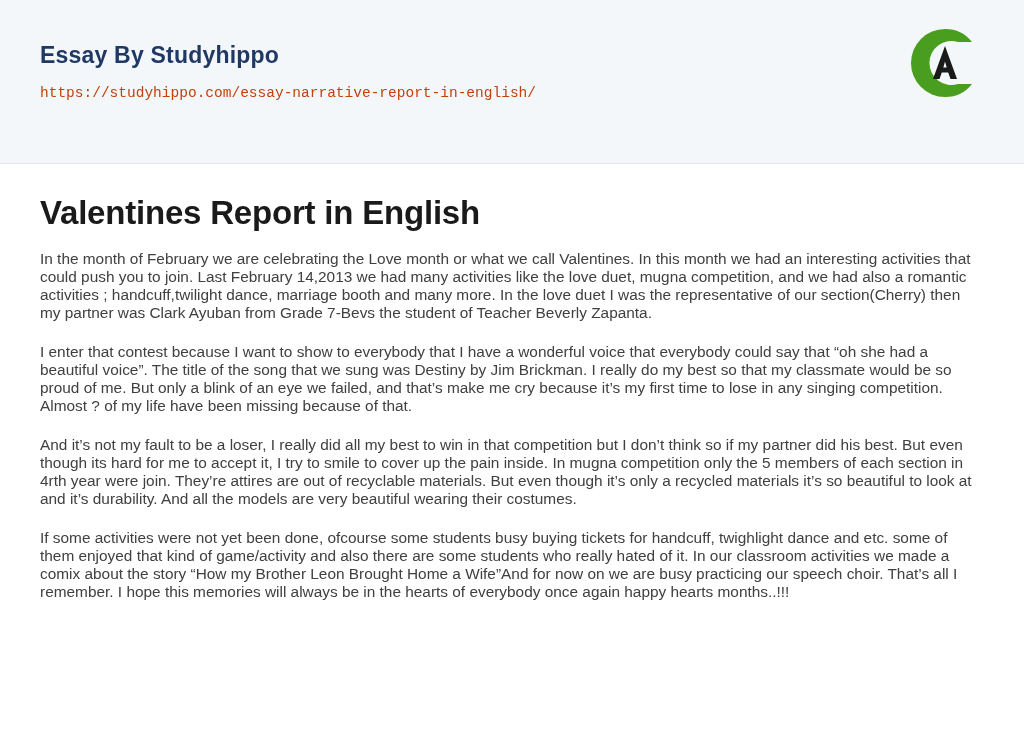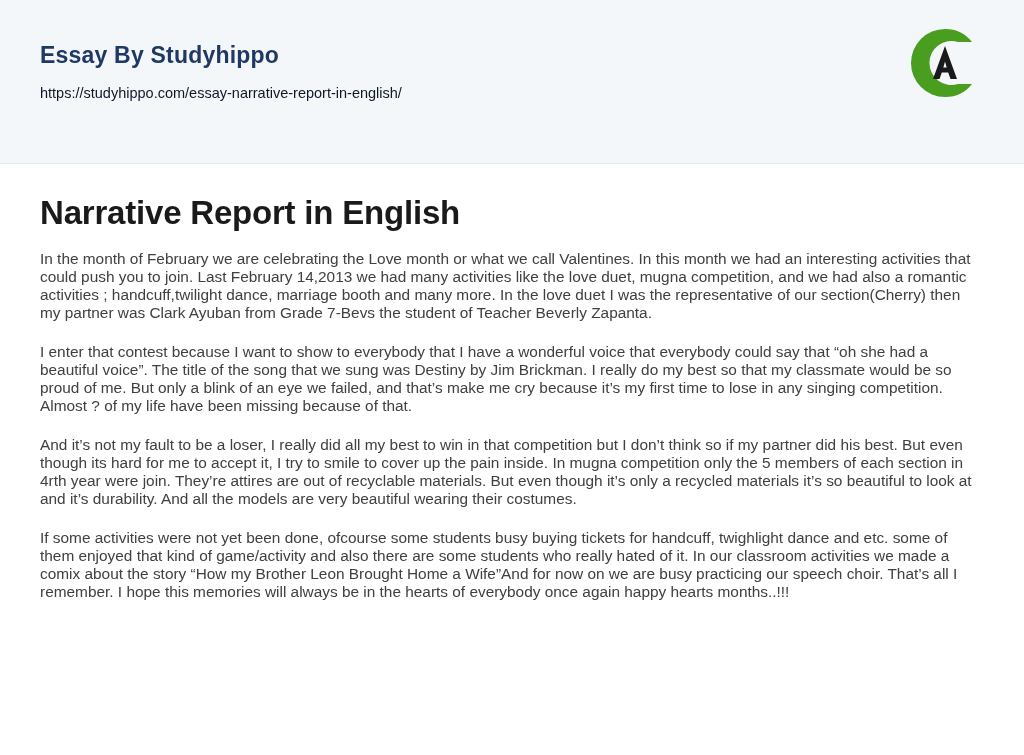--- a/index.html
+++ b/index.html
@@ -36,22 +36,23 @@
     font-size: 23px;
     font-weight: bold;
     color: #1f3864;
     letter-spacing: 0.2px;
   }
   .site-url {
     position: absolute;
     left: 40px;
     top: 85px;
     font-size: 14.5px;
-    color: #0f172a;
+    color: #c2410c;
     text-decoration: none;
+    font-family: Liberation Mono, monospace;
   }
   .logo {
     position: absolute;
     right: 40px;
     top: 24px;
     width: 78px;
     height: 78px;
   }
   
   .article {
@@ -86,20 +87,20 @@
     <a class="site-url" href="#">https://studyhippo.com/essay-narrative-report-in-english/</a>
     <div class="logo">
       <svg width="78" height="78" viewBox="0 0 78 78" xmlns="http://www.w3.org/2000/svg">
         <path d="M39 5 A34 34 0 1 0 39 73 A34 34 0 0 0 66 60 L52 60 A22 22 0 1 1 52 18 L66 18 A34 34 0 0 0 39 5 Z" fill="#4a9e1f"></path>
         <path d="M39 22 L27 55 L33.5 55 L35.8 48.5 L42.2 48.5 L44.5 55 L51 55 Z M37.3 43.5 L39 37.5 L40.7 43.5 Z" fill="#1a1a1a"></path>
       </svg>
     </div>
   </div>
 
   <div class="article">
-    <h1 class="title">Narrative Report in English</h1>
+    <h1 class="title">Valentines Report in English</h1>
     <p class="para">In the month of February we are celebrating the Love month or what we call Valentines. In this month we had an interesting activities that could push you to join. Last February 14,2013 we had many activities like the love duet, mugna competition, and we had also a romantic activities ; handcuff,twilight dance, marriage booth and many more. In the love duet I was the representative of our section(Cherry) then my partner was Clark Ayuban from Grade 7-Bevs the student of Teacher Beverly Zapanta.</p>
     <p class="para">I enter that contest because I want to show to everybody that I have a wonderful voice that everybody could say that “oh she had a beautiful voice”. The title of the song that we sung was Destiny by Jim Brickman. I really do my best so that my classmate would be so proud of me. But only a blink of an eye we failed, and that’s make me cry because it’s my first time to lose in any singing competition. Almost ? of my life have been missing because of that.</p>
     <p class="para">And it’s not my fault to be a loser, I really did all my best to win in that competition but I don’t think so if my partner did his best. But even though its hard for me to accept it, I try to smile to cover up the pain inside. In mugna competition only the 5 members of each section in 4rth year were join. They’re attires are out of recyclable materials. But even though it’s only a recycled materials it’s so beautiful to look at and it’s durability. And all the models are very beautiful wearing their costumes.</p>
     <p class="para">If some activities were not yet been done, ofcourse some students busy buying tickets for handcuff, twighlight dance and etc. some of them enjoyed that kind of game/activity and also there are some students who really hated of it. In our classroom activities we made a comix about the story “How my Brother Leon Brought Home a Wife”And for now on we are busy practicing our speech choir. That’s all I remember. I hope this memories will always be in the hearts of everybody once again happy hearts months..!!!</p>
   </div>
 
 </div>
 
 </body></html>

